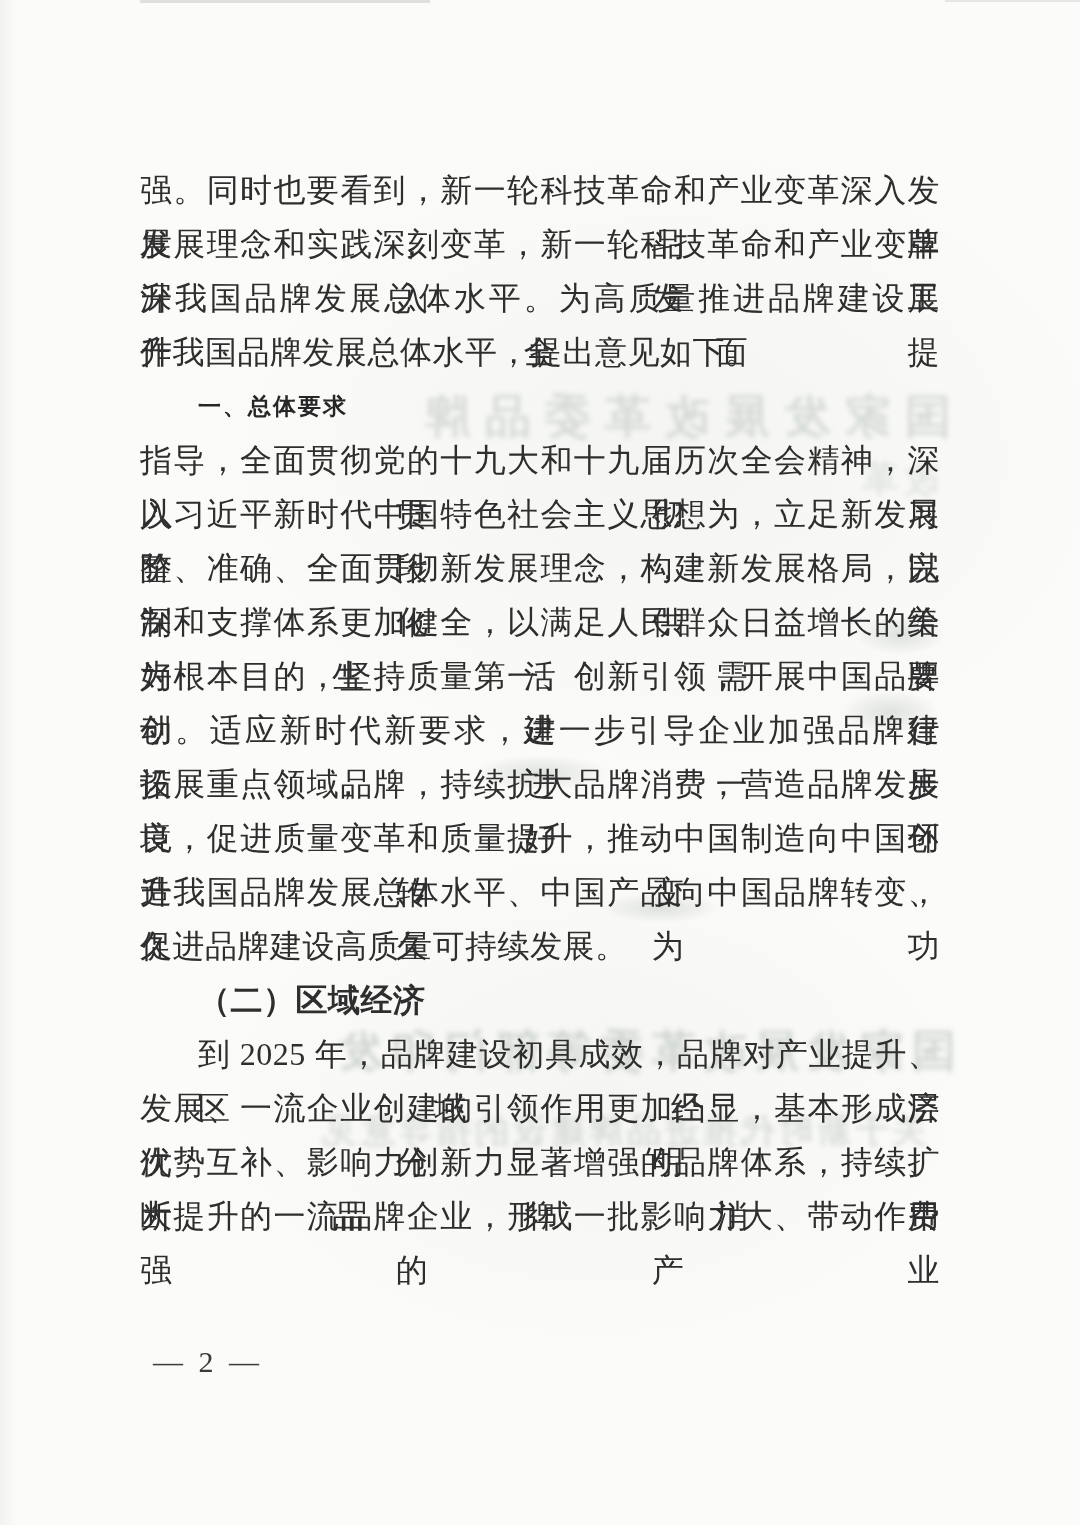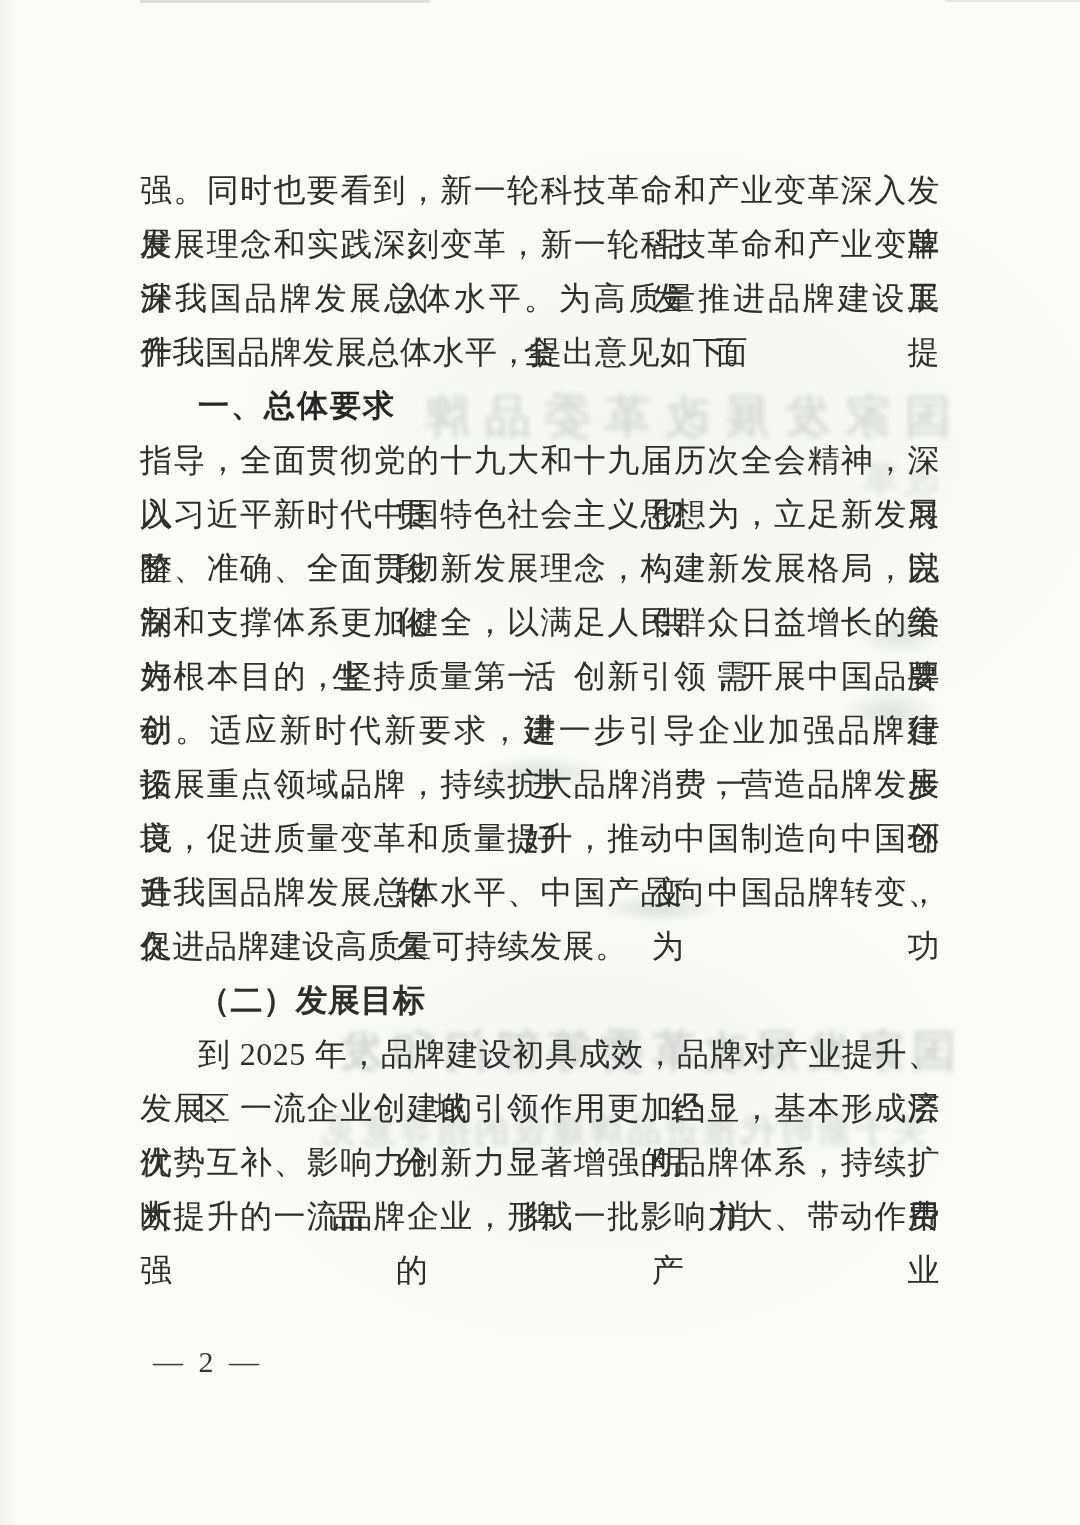--- a/index.html
+++ b/index.html
@@ -26,21 +26,21 @@
     white-space:nowrap;
     font-family:Liberation Serif, serif;
   }
   .line.fill{
     white-space:normal;
     text-align-last:justify;
   }
   .line.indent{padding-left:58px;}
   .line.heading{
     font-family:"Liberation Sans","DejaVu Sans",sans-serif;
-    font-weight:700;font-size:31px;letter-spacing:2px;
+    font-weight:700;font-size:23px;letter-spacing:2px;
     color:#262626;
   }
   .lead{font-weight:600;}
   .footer{
     position:absolute;left:153px;top:1340px;
     font-size:30px;line-height:44px;color:#3a3a3a;letter-spacing:4px;
     font-family:"Liberation Serif","DejaVu Serif",serif;
   }
   
   .bleed{
@@ -91,21 +91,21 @@
       <div class="line fill">指导，全面贯彻党的十九大和十九届历次全会精神，深入贯彻习</div>
       <div class="line fill">以习近平新时代中国特色社会主义思想为，立足新发展阶段，完</div>
       <div class="line fill">整、准确、全面贯彻新发展理念，构建新发展格局，以深化供给</div>
       <div class="line fill">制和支撑体系更加健全，以满足人民群众日益增长的美好生活需要</div>
       <div class="line fill">为根本目的，坚持质量第一、创新引领，开展中国品牌创建行</div>
       <div class="line fill">动。适应新时代新要求，进一步引导企业加强品牌建设，进一步</div>
       <div class="line fill">拓展重点领域品牌，持续扩大品牌消费，营造品牌发展良好环</div>
       <div class="line fill">境，促进质量变革和质量提升，推动中国制造向中国创造转变、</div>
       <div class="line fill">升我国品牌发展总体水平、中国产品向中国品牌转变，久久为功</div>
       <div class="line">促进品牌建设高质量可持续发展。</div>
-      <div class="line indent"><span class="lead">（二）发展目标</span></div>
+      <div class="line indent"><span class="lead">（二）区域经济</span></div>
       <div class="line fill indent">到 2025 年，品牌建设初具成效，品牌对产业提升、区域经济</div>
       <div class="line fill">发展、一流企业创建的引领作用更加凸显，基本形成层次分明、</div>
       <div class="line fill">优势互补、影响力创新力显著增强的品牌体系，持续扩大品牌消费</div>
       <div class="line fill">断提升的一流品牌企业，形成一批影响力大、带动作用强的产业</div>
     </div>
 
   <div class="footer">— 2 —</div>
 </div>
 
 </body></html>

